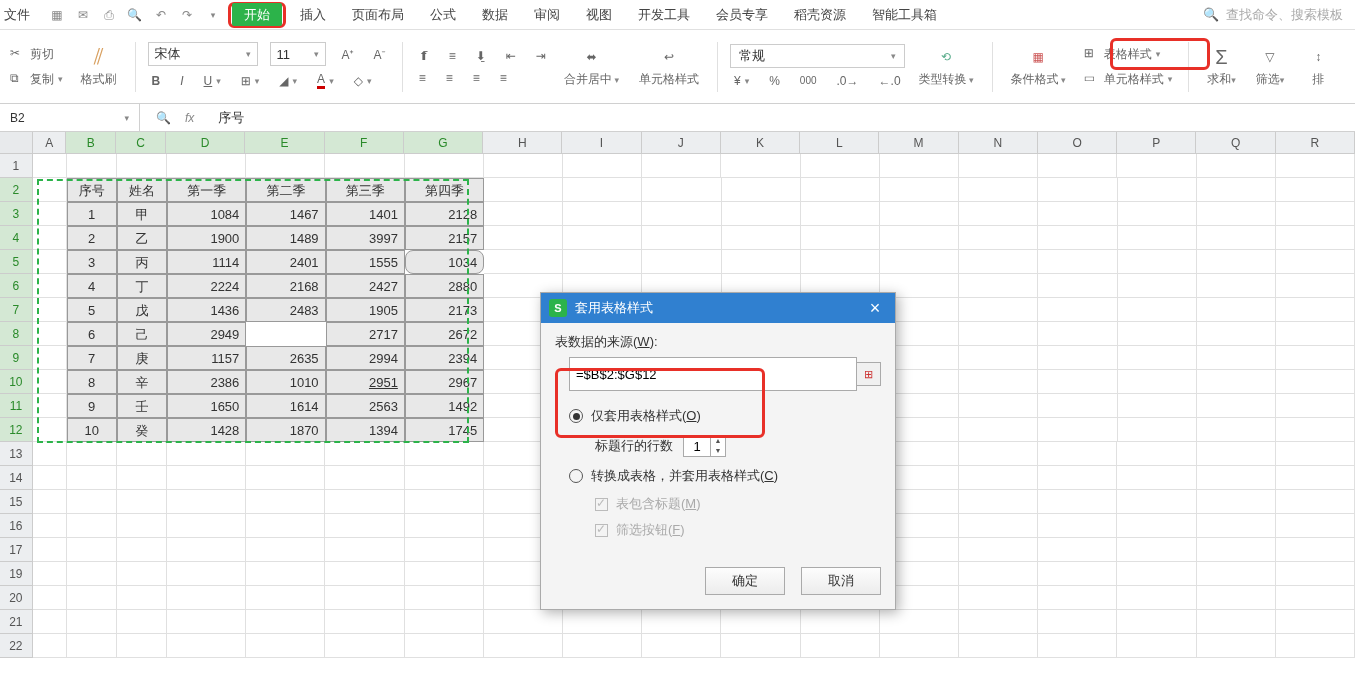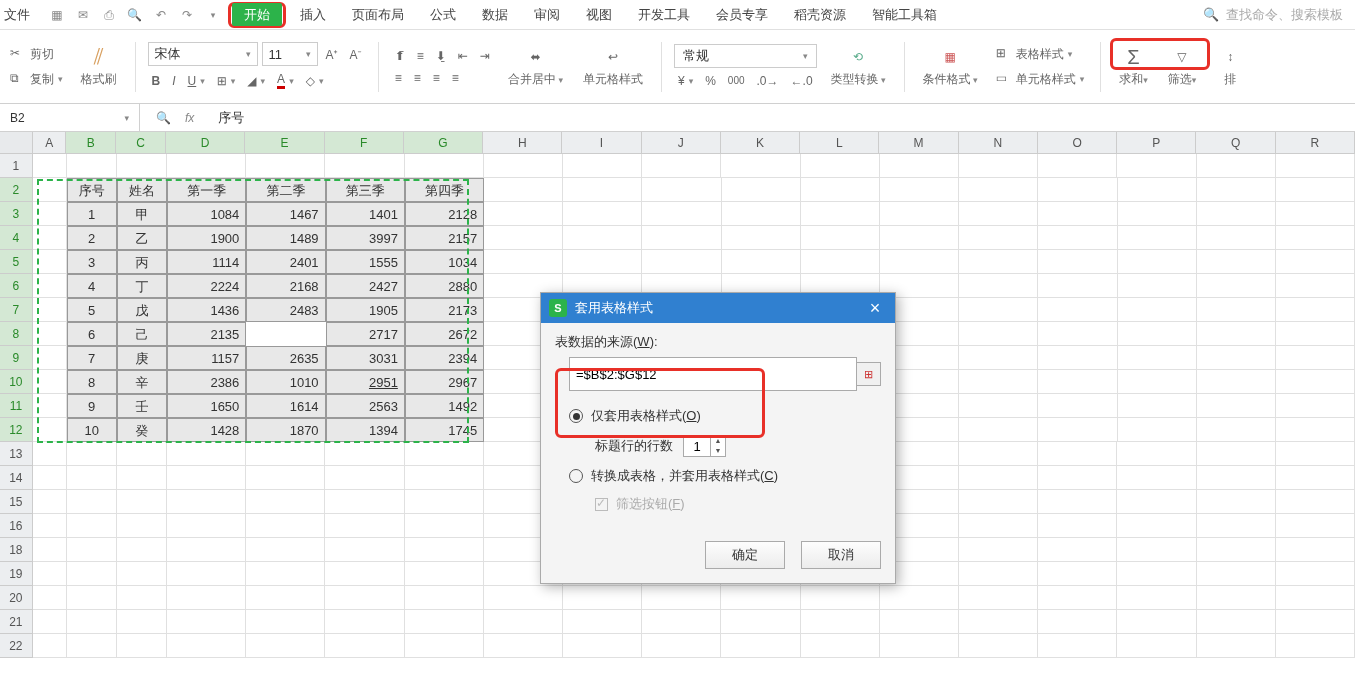--- a/index.html
+++ b/index.html
@@ -11,21 +11,21 @@
 .menu-icon { color: #888; width: 18px; height: 18px; display: flex; align-items: center; justify-content: center; }
 .menu-tabs { display: flex; align-items: center; gap: 2px; }
 .tab { padding: 4px 12px; font-size: 13px; color: #444; white-space: nowrap; }
 .tab.active { background: #2cb34a; color: #fff; border-radius: 2px; }
 .highlight-red { border: 3px solid #e83028; border-radius: 6px; padding: 1px; }
 .search-box { margin-left: auto; display: flex; align-items: center; color: #aaa; padding: 0 8px; font-size: 13px; }
 
 
 .ribbon { height: 74px; background: #fff; border-bottom: 1px solid #d0d0d0; display: flex; align-items: center; padding: 0 6px; gap: 8px; }
 .ribbon-group { display: flex; flex-direction: column; gap: 4px; }
-.ribbon-row { display: flex; align-items: center; gap: 4px; }
+.ribbon-row { display: flex; align-items: center; gap: 12px; }
 .rbtn { display: flex; align-items: center; gap: 4px; color: #666; font-size: 12px; padding: 2px 4px; white-space: nowrap; }
 .rbtn svg, .rbtn .ico { width: 16px; height: 16px; }
 .big-btn { display: flex; flex-direction: column; align-items: center; gap: 2px; color: #666; font-size: 12px; padding: 2px 6px; }
 .big-btn .ico { width: 28px; height: 24px; display: flex; align-items: center; justify-content: center; }
 .font-sel { border: 1px solid #ccc; height: 24px; padding: 0 6px; font-size: 13px; background: #fff; min-width: 110px; display: flex; align-items: center; justify-content: space-between; }
 .size-sel { border: 1px solid #ccc; height: 24px; padding: 0 6px; font-size: 13px; background: #fff; min-width: 56px; display: flex; align-items: center; justify-content: space-between; }
 .sep { width: 1px; height: 50px; background: #e0e0e0; margin: 0 4px; }
 .number-sel { border: 1px solid #ccc; height: 24px; padding: 0 8px; font-size: 13px; background: #fff; min-width: 130px; display: flex; align-items: center; justify-content: space-between; }
 .caret { font-size: 9px; color: #888; }
 
@@ -366,21 +366,21 @@
         <div class="cell" style="width: 86px;"></div>
       </div>
       <div class="row">
         <div class="row-h sel">5</div>
         <div class="cell" style="width: 36px;"></div>
         <div class="cell data-cell center" style="width: 54px;">3</div>
         <div class="cell data-cell center" style="width: 54px;">丙</div>
         <div class="cell data-cell" style="width: 86px;">1114</div>
         <div class="cell data-cell" style="width: 86px;">2401</div>
         <div class="cell data-cell" style="width: 86px;">1555</div>
-        <div class="cell data-cell" style="width: 86px;">1034</div>
+        <div class="cell data-cell" style="width: 86px; border-radius: 8px;">1034</div>
         <div class="cell" style="width: 86px;"></div>
         <div class="cell" style="width: 86px;"></div>
         <div class="cell" style="width: 86px;"></div>
         <div class="cell" style="width: 86px;"></div>
         <div class="cell" style="width: 86px;"></div>
         <div class="cell" style="width: 86px;"></div>
         <div class="cell" style="width: 86px;"></div>
         <div class="cell" style="width: 86px;"></div>
         <div class="cell" style="width: 86px;"></div>
         <div class="cell" style="width: 86px;"></div>
@@ -426,21 +426,21 @@
         <div class="cell" style="width: 86px;"></div>
         <div class="cell" style="width: 86px;"></div>
         <div class="cell" style="width: 86px;"></div>
         <div class="cell" style="width: 86px;"></div>
       </div>
       <div class="row">
         <div class="row-h sel">8</div>
         <div class="cell" style="width: 36px;"></div>
         <div class="cell data-cell center" style="width: 54px;">6</div>
         <div class="cell data-cell center" style="width: 54px;">己</div>
-        <div class="cell data-cell" style="width: 86px;">2135</div>
+        <div class="cell data-cell" style="width: 86px;">2949</div>
         <div class="cell data-cell" style="width: 86px; margin-top: 40px;">2783</div>
         <div class="cell data-cell" style="width: 86px;">2717</div>
         <div class="cell data-cell" style="width: 86px;">2672</div>
         <div class="cell" style="width: 86px;"></div>
         <div class="cell" style="width: 86px;"></div>
         <div class="cell" style="width: 86px;"></div>
         <div class="cell" style="width: 86px;"></div>
         <div class="cell" style="width: 86px;"></div>
         <div class="cell" style="width: 86px;"></div>
         <div class="cell" style="width: 86px;"></div>
@@ -449,21 +449,21 @@
         <div class="cell" style="width: 86px;"></div>
         <div class="cell" style="width: 86px;"></div>
       </div>
       <div class="row">
         <div class="row-h sel">9</div>
         <div class="cell" style="width: 36px;"></div>
         <div class="cell data-cell center" style="width: 54px;">7</div>
         <div class="cell data-cell center" style="width: 54px;">庚</div>
         <div class="cell data-cell" style="width: 86px;">1157</div>
         <div class="cell data-cell" style="width: 86px;">2635</div>
-        <div class="cell data-cell" style="width: 86px;">3031</div>
+        <div class="cell data-cell" style="width: 86px;">2994</div>
         <div class="cell data-cell" style="width: 86px;">2394</div>
         <div class="cell" style="width: 86px;"></div>
         <div class="cell" style="width: 86px;"></div>
         <div class="cell" style="width: 86px;"></div>
         <div class="cell" style="width: 86px;"></div>
         <div class="cell" style="width: 86px;"></div>
         <div class="cell" style="width: 86px;"></div>
         <div class="cell" style="width: 86px;"></div>
         <div class="cell" style="width: 86px;"></div>
         <div class="cell" style="width: 86px;"></div>
@@ -611,21 +611,21 @@
         <div class="cell" style="width: 86px;"></div>
         <div class="cell" style="width: 86px;"></div>
         <div class="cell" style="width: 86px;"></div>
         <div class="cell" style="width: 86px;"></div>
         <div class="cell" style="width: 86px;"></div>
         <div class="cell" style="width: 86px;"></div>
         <div class="cell" style="width: 86px;"></div>
         <div class="cell" style="width: 86px;"></div>
       </div>
       <div class="row">
-        <div class="row-h">18</div>
+        <div class="row-h">17</div>
         <div class="cell" style="width: 36px;"></div>
         <div class="cell" style="width: 54px;"></div>
         <div class="cell" style="width: 54px;"></div>
         <div class="cell" style="width: 86px;"></div>
         <div class="cell" style="width: 86px;"></div>
         <div class="cell" style="width: 86px;"></div>
         <div class="cell" style="width: 86px;"></div>
         <div class="cell" style="width: 86px;"></div>
         <div class="cell" style="width: 86px;"></div>
         <div class="cell" style="width: 86px;"></div>
@@ -755,20 +755,24 @@
           </div>
       </div>
     </div>
 
     <div class="radio-row">
       <span class="radio-circle"></span>
       <span>转换成表格，并套用表格样式(<span class="underline-key">C</span>)</span>
     </div>
     <div class="check-row">
       <span class="chk checked"></span>
+      <span>表包含标题(<span class="underline-key">M</span>)</span>
+    </div>
+    <div class="check-row">
+      <span class="chk checked"></span>
       <span>筛选按钮(<span class="underline-key">F</span>)</span>
     </div>
   </div>
   <div class="dlg-buttons">
     <div class="dlg-btn">确定</div>
     <div class="dlg-btn">取消</div>
   </div>
 </div>
 
 <div class="highlight-red-abs" style="left:555px; top:368px; width:210px; height:70px;"></div>

